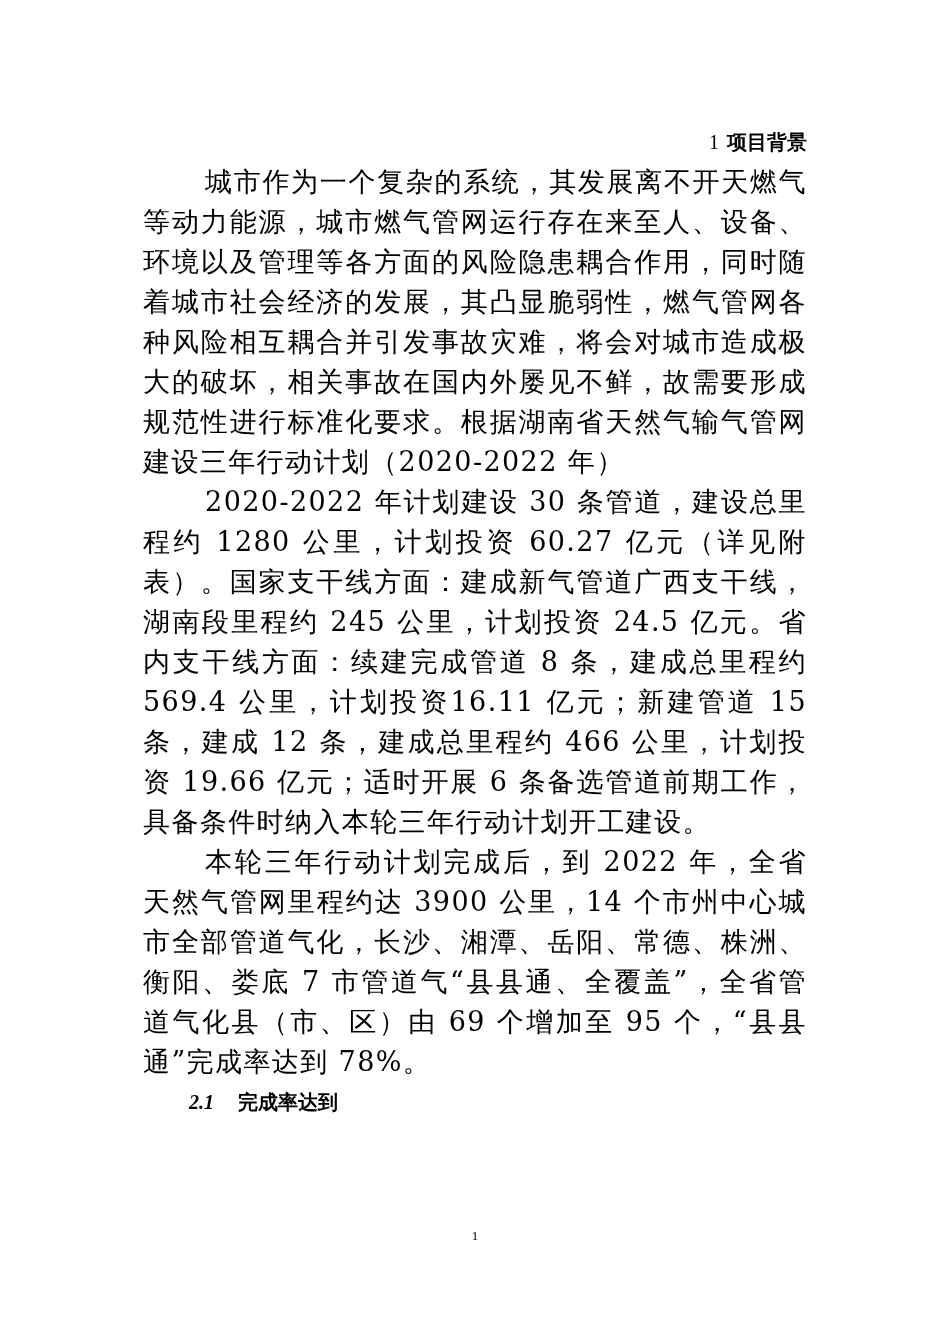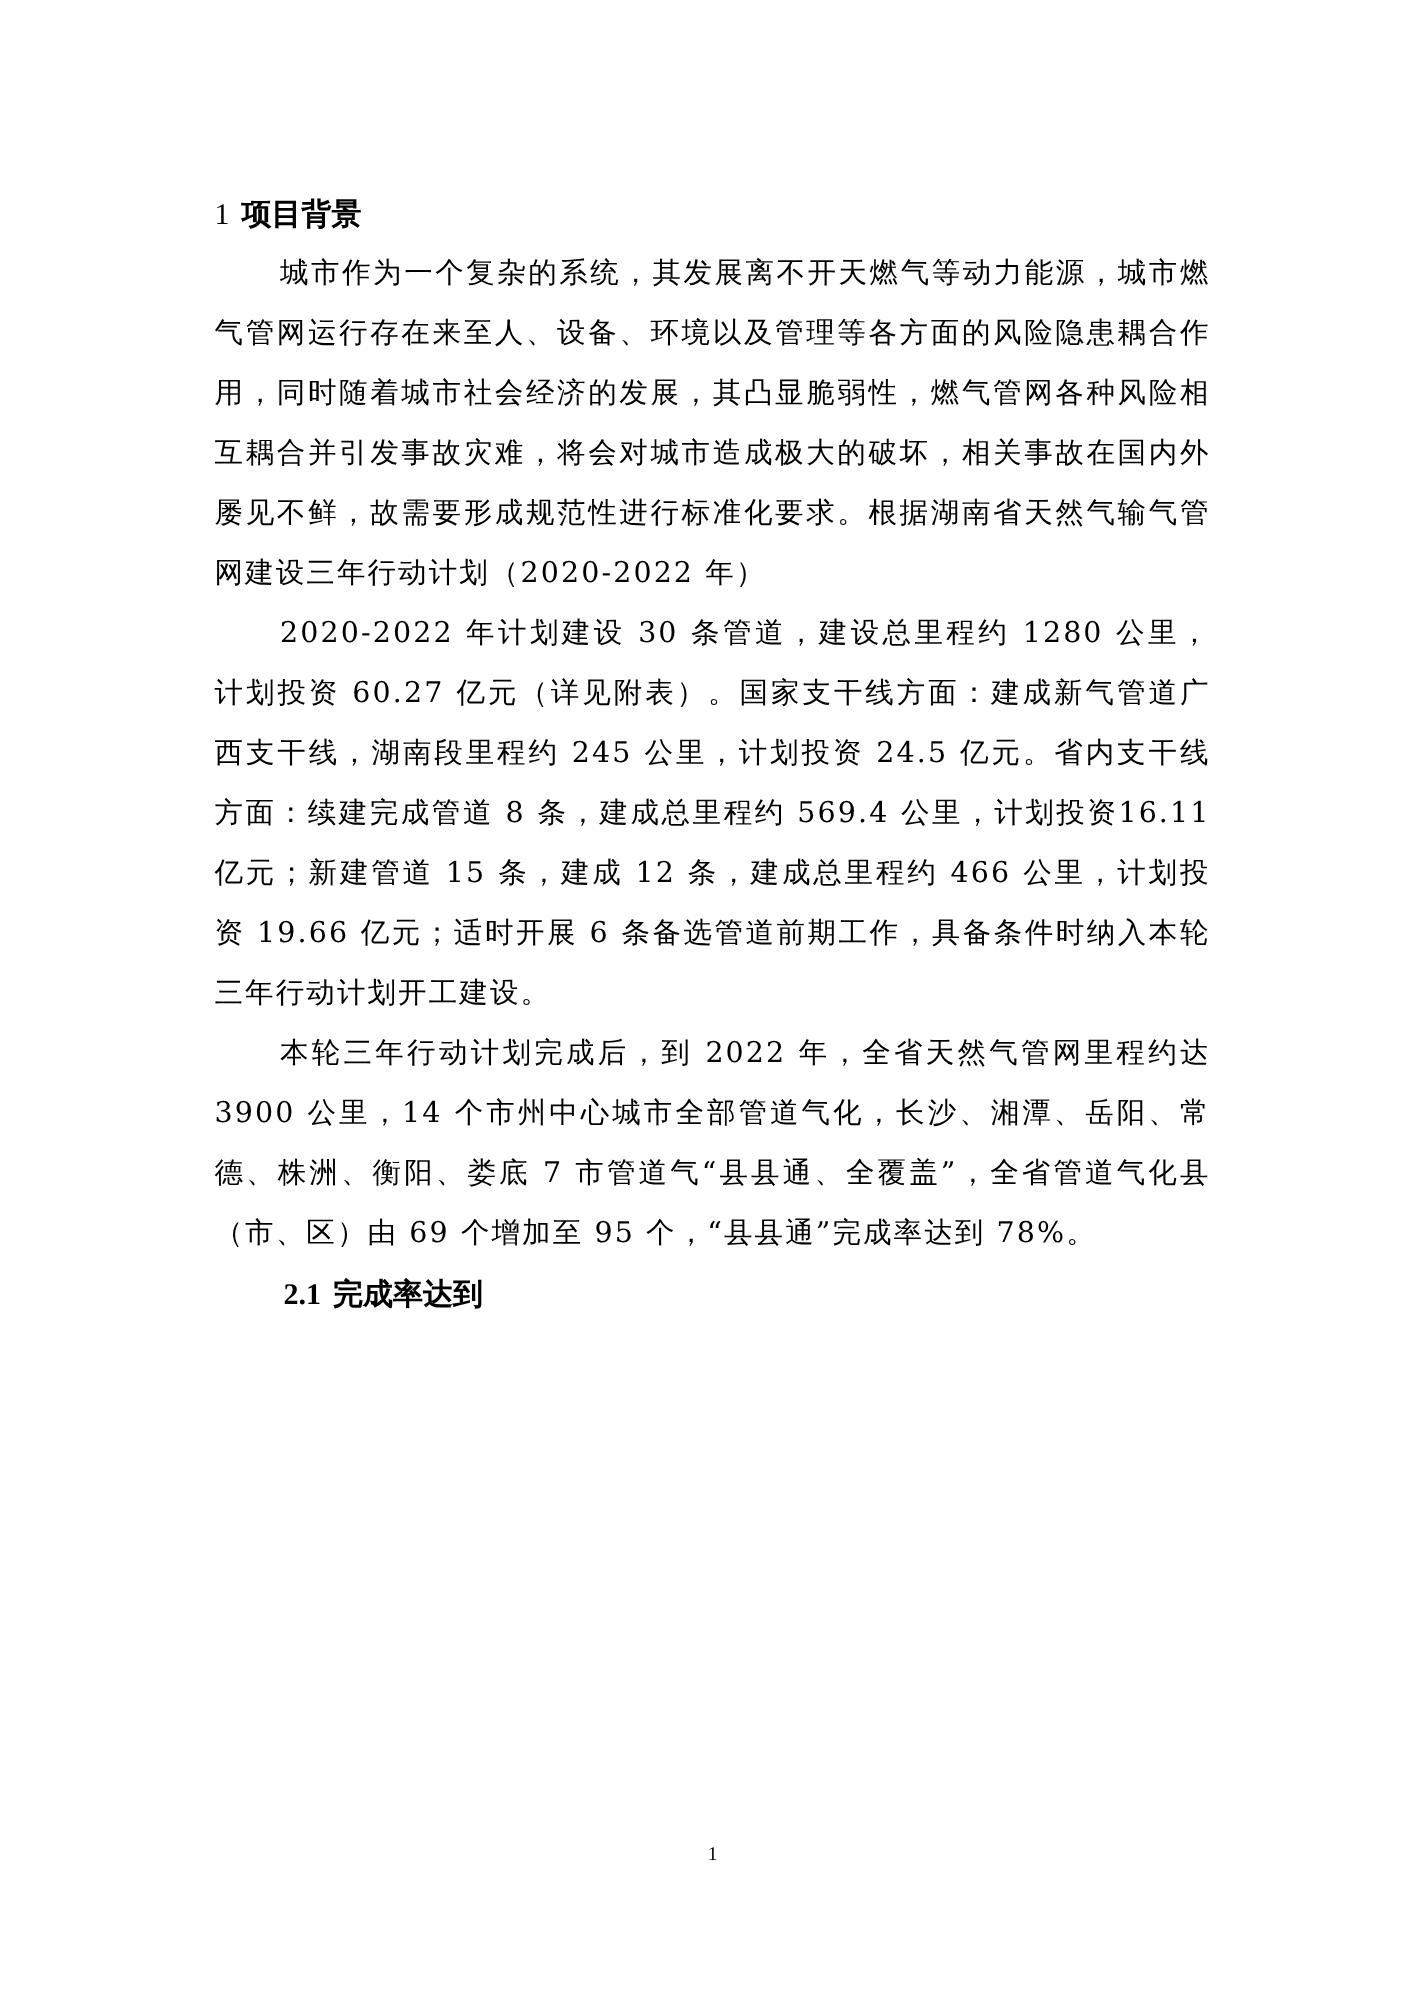--- a/index.html
+++ b/index.html
@@ -21,20 +21,21 @@
       top: 122px;
       width: 664px;
     }
     .h1 {
       font-family: "DejaVu Sans", "Liberation Sans", sans-serif;
       font-weight: bold;
       font-size: 20px;
       line-height: 40px;
       height: 40px;
       white-space: nowrap;
+      text-align: right;
     }
     .h1 .num {
       font-family: "Liberation Serif", serif;
       font-weight: normal;
       margin-right: 8px;
     }
     .h1.bold-num .num {
       font-weight: bold;
     }
     .h2 {
@@ -42,24 +43,25 @@
       font-weight: bold;
       font-size: 20px;
       line-height: 40px;
       height: 40px;
       padding-left: 46px;
       white-space: nowrap;
     }
     .h2 .num {
       font-family: "Liberation Serif", serif;
       font-weight: bold;
-      margin-right: 8px;
+      margin-right: 24px;
+      font-style: italic;
     }
     .para {
-      font-size: 19px;
+      font-size: 27px;
       line-height: 40px;
       text-align: justify;
       text-indent: 2.3em;
       letter-spacing: 1.4px;
       margin: 0;
     }
     .page-number {
       position: absolute;
       left: 0;
       width: 950px;

